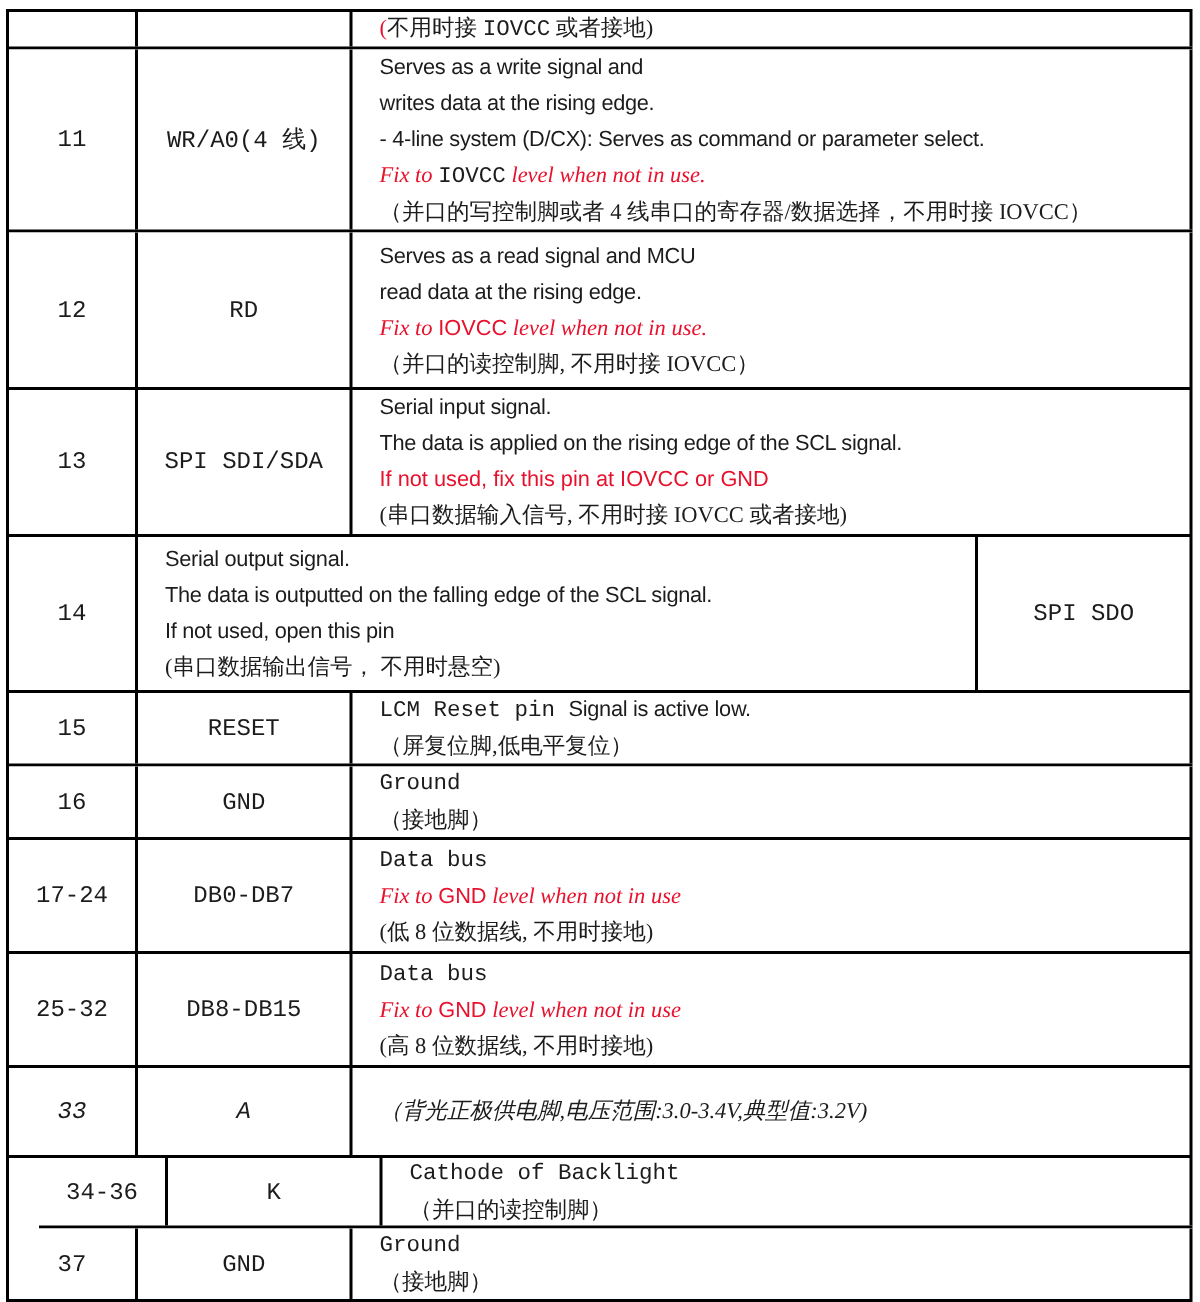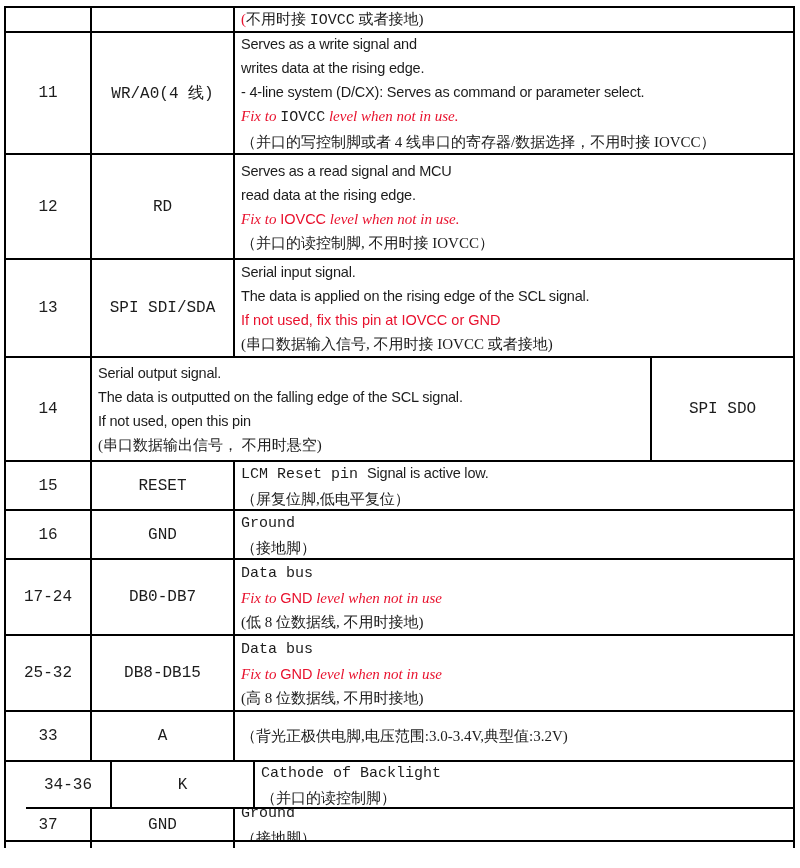--- a/index.html
+++ b/index.html
@@ -11,21 +11,21 @@
   .pin-table { position:absolute; left:4px; top:6px; width:791px;
                border-top:2px solid var(--border); border-left:2px solid var(--border); }
 
   .row { display:flex; border-bottom:2px solid var(--border); background:#fff; }
   .row.cut { border-bottom:none; overflow:hidden; }
 
   .cell { border-right:2px solid var(--border); overflow:hidden; }
   .c-pin  { width:86px;  display:flex; align-items:center; justify-content:center; }
   .c-name { width:143px; display:flex; align-items:center; justify-content:center;text-align:center; }
   .c-desc { flex:1; display:flex; flex-direction:column; justify-content:center;
-            padding-left:6px; }
+            padding-left:18px; }
 
   .c-pin, .c-name { font-family:"Liberation Mono", monospace; font-size:16px;
                     color:var(--ink); white-space:nowrap; }
 
   .line { line-height:24px; white-space:nowrap; }
 
   
   .s-sans { font-family:"Liberation Sans", sans-serif; font-size:14.5px;
             color:var(--ink); letter-spacing:-0.2px; }
   .s-mono { font-family:"Liberation Mono", monospace; font-size:15px; color:var(--ink); }
@@ -114,36 +114,36 @@
     </div>
     <div class="row" style="height: 76px;">
       <div class="cell c-pin">25-32</div>
       <div class="cell c-name">DB8-DB15</div>
       <div class="cell c-desc">
         <div class="line"><span class="s-mono">Data bus</span></div>
         <div class="line"><span class="s-ri">Fix to </span><span class="s-rs">GND</span><span class="s-ri"> level when not in use</span></div>
         <div class="line"><span class="s-cjk">(高 8 位数据线, 不用时接地)</span></div>
       </div>
     </div>
-    <div class="row" style="height: 50px;">
+    <div class="row" style="height: 60px; font-style: italic;">
       <div class="cell c-pin">33</div>
       <div class="cell c-name">A</div>
       <div class="cell c-desc">
         <div class="line"><span class="s-cjk">（背光正极供电脚,电压范围:3.0-3.4V,典型值:3.2V)</span></div>
       </div>
     </div>
     <div class="row" style="height: 47px; margin-left: 20px;">
       <div class="cell c-pin">34-36</div>
       <div class="cell c-name">K</div>
       <div class="cell c-desc">
         <div class="line"><span class="s-mono">Cathode of Backlight</span></div>
         <div class="line"><span class="s-cjk">（并口的读控制脚）</span></div>
       </div>
     </div>
-    <div class="row" style="height: 33px;">
+    <div class="row" style="height: 49px;">
       <div class="cell c-pin">37</div>
       <div class="cell c-name">GND</div>
       <div class="cell c-desc">
         <div class="line"><span class="s-mono">Ground</span></div>
         <div class="line"><span class="s-cjk">（接地脚）</span></div>
       </div>
     </div>
     <div class="row cut" style="height: 6px;">
       <div class="cell c-pin"></div>
       <div class="cell c-name"></div>

